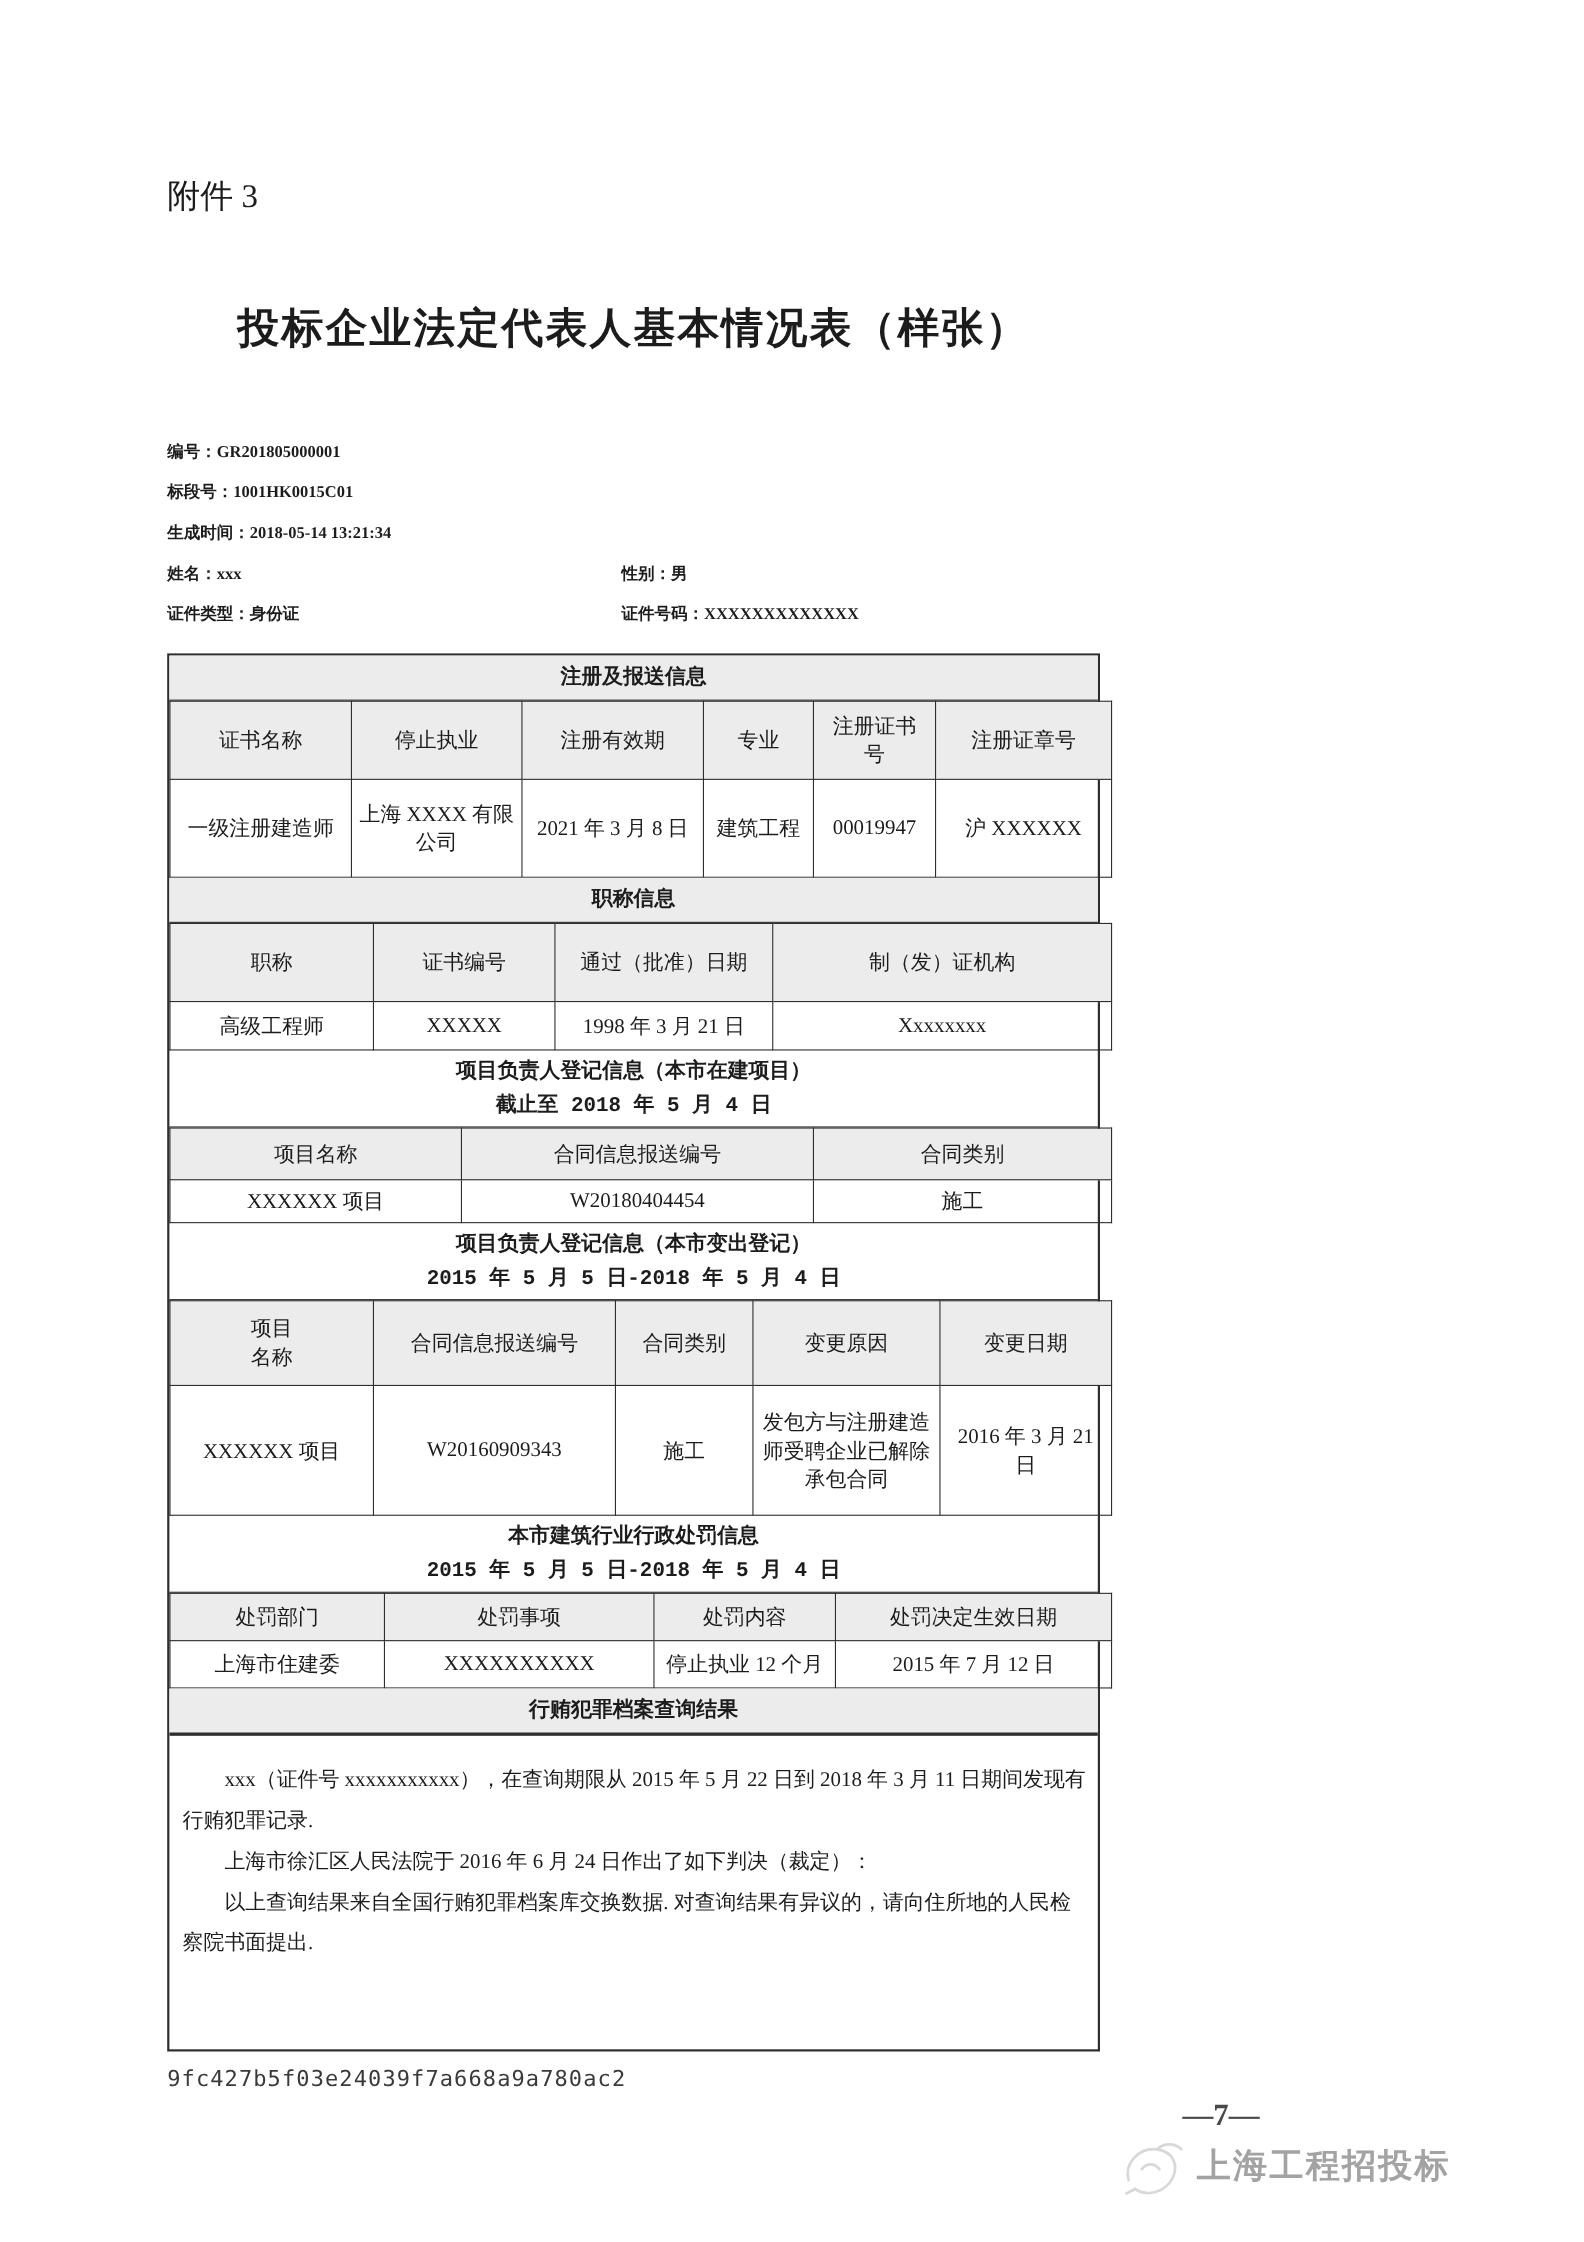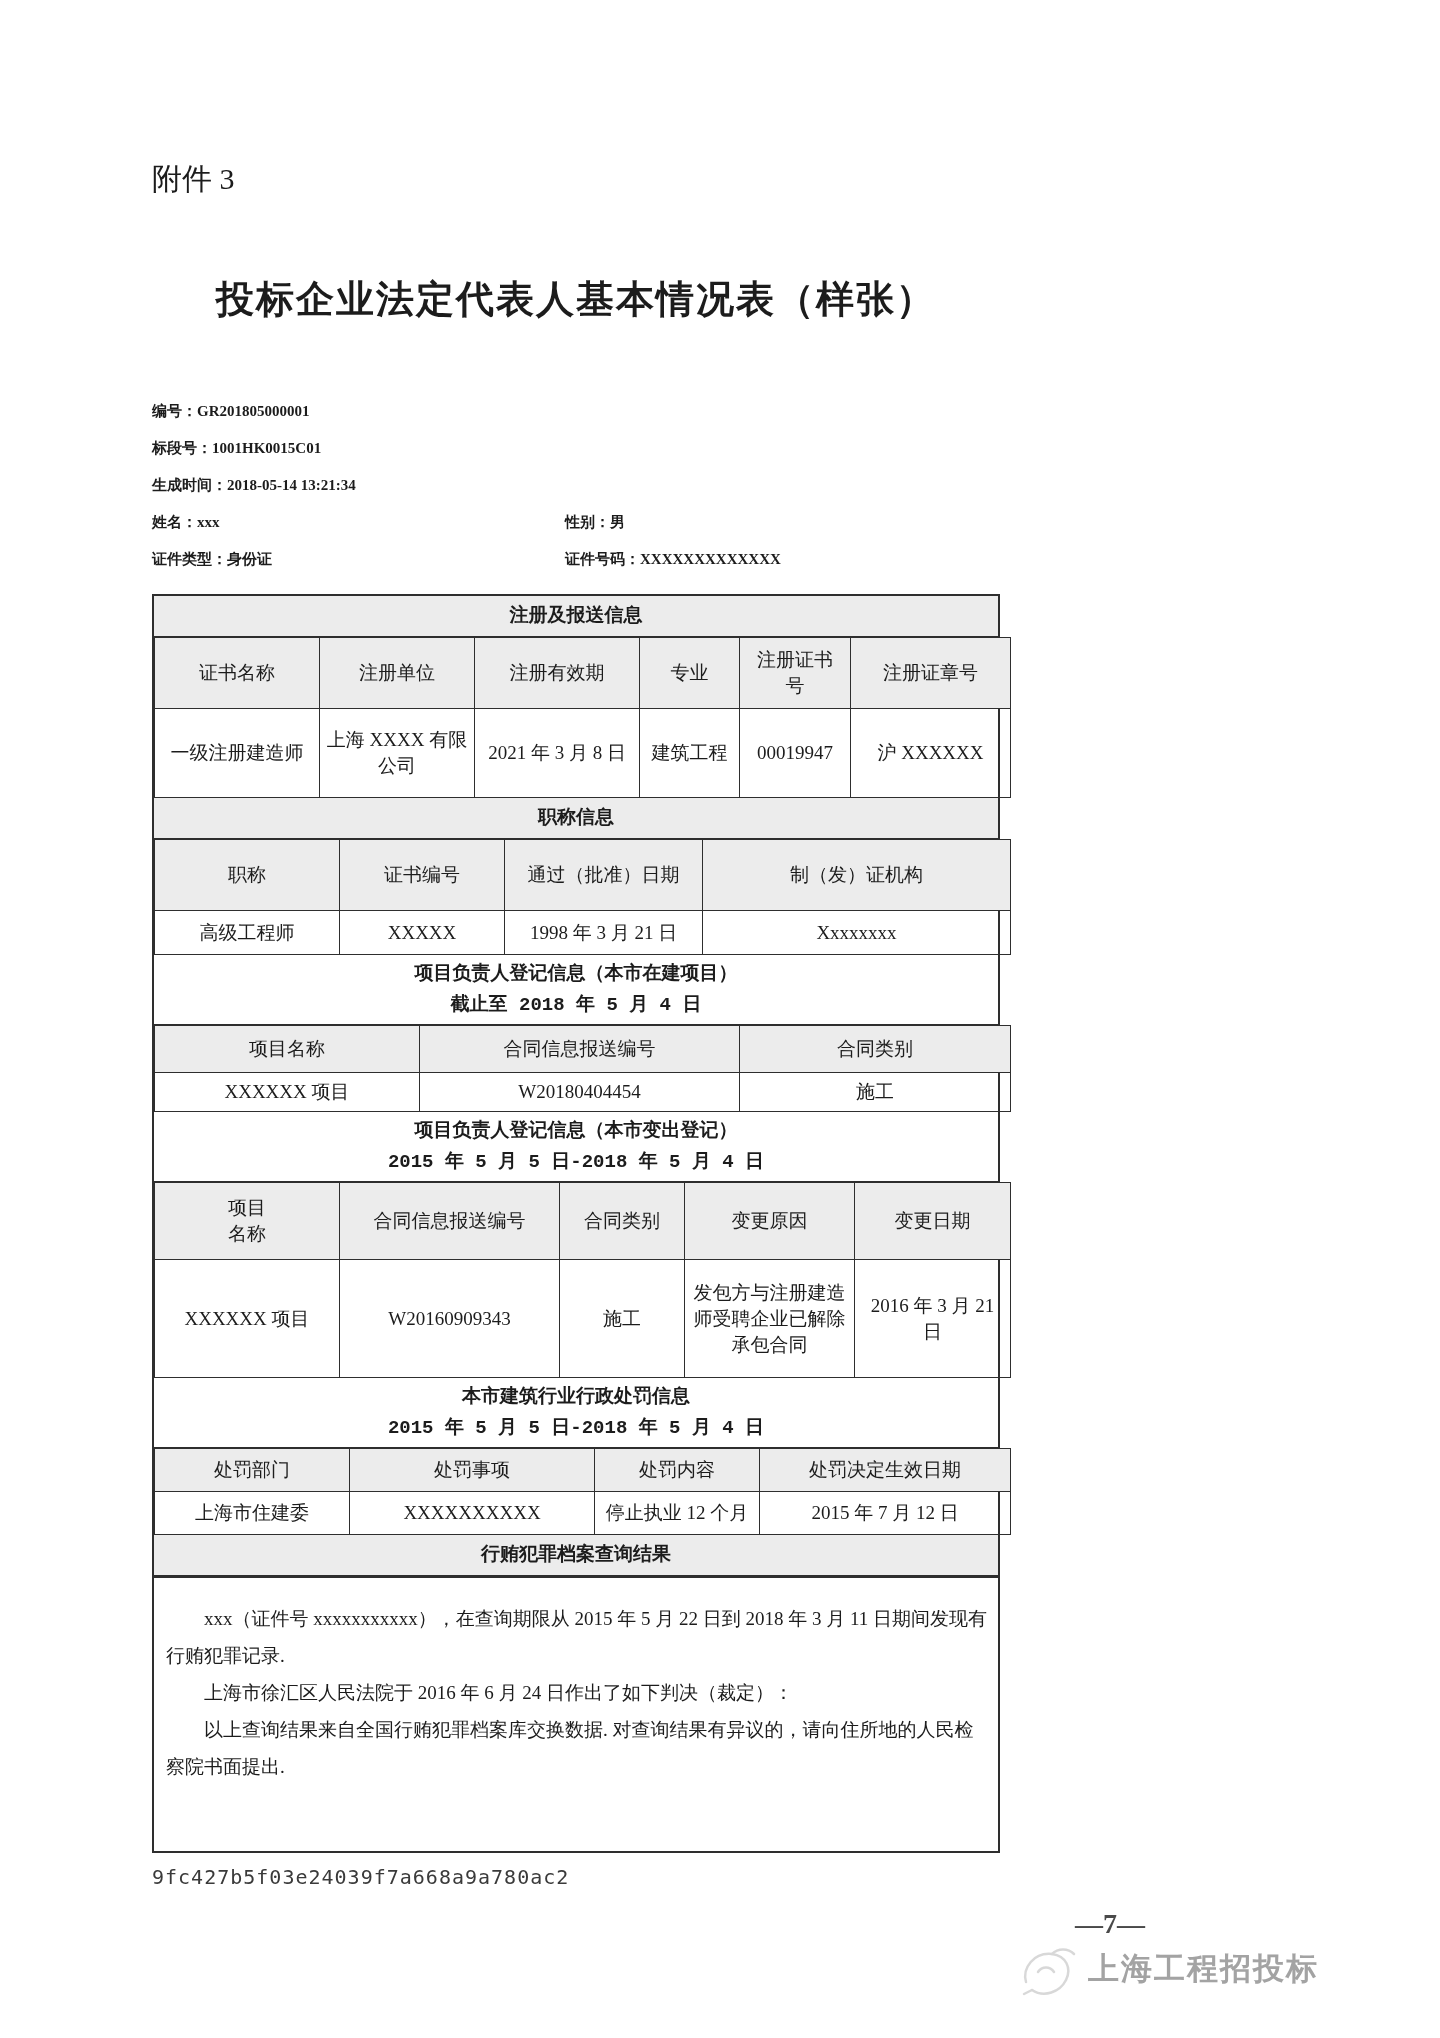--- a/index.html
+++ b/index.html
@@ -29,21 +29,21 @@
   .s1 tr.hdr td{height:66px;}
   .s1 tr.data td{height:84px;}
   .s2 tr.hdr td{height:66px;}
   .s2 tr.data td{height:39px;}
   .s3 tr.hdr td{height:42px;}
   .s3 tr.data td{height:34px;}
   .s4 tr.hdr td{height:72px;}
   .s4 tr.data td{height:113px;}
   .s5 tr.hdr td{height:38px;}
   .s5 tr.data td{height:38px;}
-  .para-block{padding:22px 10px 16px 12px;min-height:235px;}
+  .para-block{padding:22px 10px 28px 12px;min-height:235px;}
   .para-block p{margin:0;text-indent:2em;text-align:left;font-size:19px;line-height:37px;word-break:break-all;}
   .hash{margin-top:12px;font-family:"DejaVu Sans Mono",monospace;font-size:20px;color:#3a3a3a;letter-spacing:1px;}
   .page-no{position:absolute;top:1908px;left:1040px;width:140px;text-align:center;
            font-size:28px;color:#4a4a4a;font-weight:700;}
   .watermark{position:absolute;top:1948px;left:1088px;font-size:31px;color:#a3a3a3;
              font-weight:700;letter-spacing:2px;}
   .footer-logo{position:absolute;top:1938px;left:1012px;width:72px;height:72px;opacity:0.38;}
 </style>
 </head>
 <body>
@@ -82,21 +82,21 @@
           <col style="width:165px">
           <col style="width:155px">
           <col style="width:165px">
           <col style="width:100px">
           <col style="width:111px">
           <col style="width:160px">
         </colgroup>
       <tbody>
           <tr class="hdr">
         <td class="pre">证书名称</td>
-        <td class="pre">注册单位</td>
+        <td class="pre">停止执业</td>
         <td class="pre">注册有效期</td>
         <td class="pre">专业</td>
         <td class="pre">注册证书
 号</td>
         <td class="pre">注册证章号</td>
       </tr>
       <tr class="data">
         <td>一级注册建造师</td>
         <td>上海 XXXX 有限公司</td>
         <td>2021 年 3 月 8 日</td>

